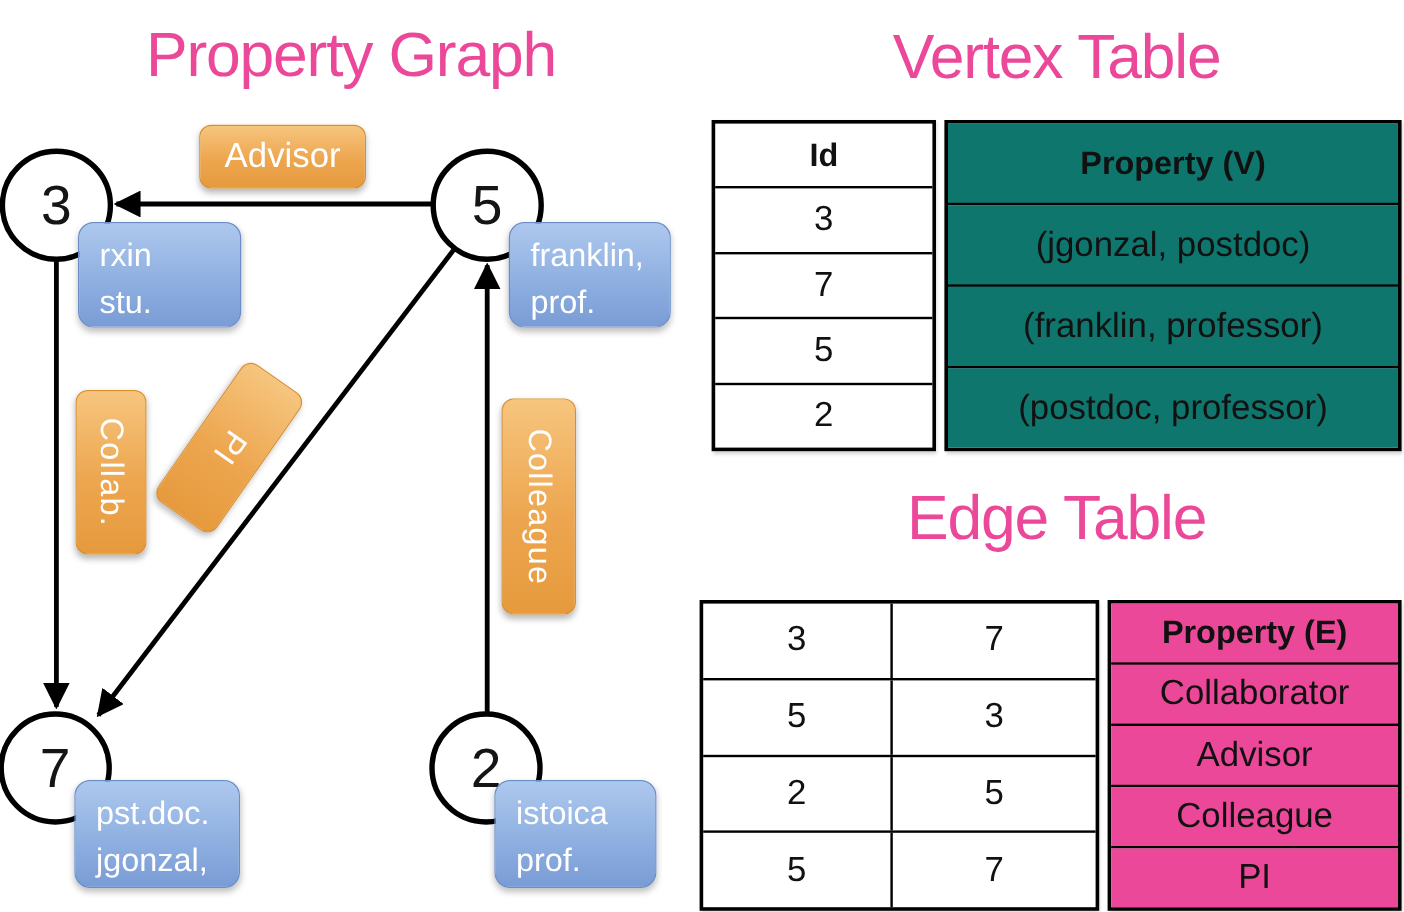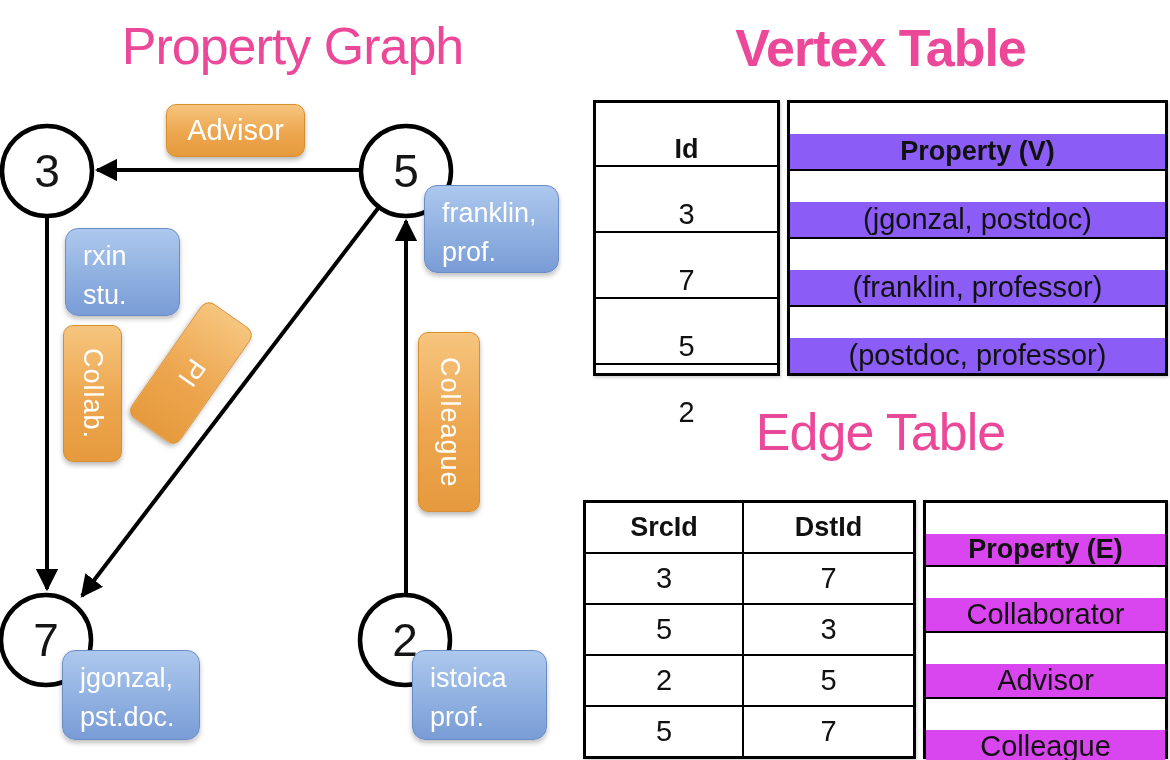--- a/index.html
+++ b/index.html
@@ -35,26 +35,26 @@
     font-size:27px;line-height:1.45;box-shadow:0 3px 5px rgba(0,0,0,0.25);
   }
   
   .tbl-wrap{position:absolute;display:flex;}
   .subtbl{
     box-sizing:border-box;border:3px solid #000;display:flex;flex-direction:column;
     background:#fff;box-shadow:1px 2px 3px rgba(0,0,0,0.18);
   }
   .subtbl .cell{
     flex:1;display:flex;align-items:center;justify-content:center;
-    border-bottom:2.5px solid #000;font-size:29px;font-weight:300;white-space:nowrap;margin-top:31px;
+    border-bottom:2.5px solid #000;font-size:29px;font-weight:300;white-space:nowrap;
   }
   .subtbl .cell:last-child{border-bottom:none;}
   .subtbl .hcell{font-weight:700;font-size:27px;}
-  .fill-blue{background:#8b5cf6;}
-  .fill-tan{background:#d946ef;}
+  .fill-blue{background:#0f766e;}
+  .fill-tan{background:#ec4899;}
   .row2{flex:1;display:flex;border-bottom:2.5px solid #000;}
   .row2:last-child{border-bottom:none;}
   .row2 .c{
     display:flex;align-items:center;justify-content:center;font-size:29px;font-weight:300;
   }
   .row2 .c.first{border-right:2.5px solid #000;}
   .row2 .hc{font-weight:700;font-size:27px;}
   .gap{width:7px;}
 </style>
 </head>
@@ -93,38 +93,38 @@
   <div class="elabel v" style="left:63px;top:325px;width:57px;height:135px;">
     <span class="vtext">Collab.</span>
   </div>
   <div class="elabel v" style="left:161px;top:303px;width:58px;height:138px;transform:rotate(35deg);">
     <span class="vtext">PI</span>
   </div>
   <div class="elabel v" style="left:418px;top:332px;width:60px;height:178px;">
     <span class="vtext">Colleague</span>
   </div>
 
-  <div class="vbox" style="left:65px;top:185px;width:115px;height:88px;margin-top:43px;">
+  <div class="vbox" style="left:65px;top:185px;width:136px;height:88px;">
     <div>rxin</div>
     <div>stu.</div>
   </div>
   <div class="vbox" style="left:424px;top:185px;width:135px;height:88px;">
     <div>franklin,</div>
     <div>prof.</div>
   </div>
   <div class="vbox" style="left:62px;top:650px;width:138px;height:90px;">
+    <div>pst.doc.</div>
     <div>jgonzal,</div>
-    <div>pst.doc.</div>
   </div>
   <div class="vbox" style="left:412px;top:650px;width:135px;height:90px;">
     <div>istoica</div>
     <div>prof.</div>
   </div>
 
-  <div class="title" style="left:593px;width:575px;top:18px;font-weight:bold;">Vertex Table</div>
+  <div class="title" style="left:593px;width:575px;top:18px;">Vertex Table</div>
 
   <div class="tbl-wrap" style="left:593px;top:100px;width:575px;height:276px;">
     <div class="subtbl" style="width:187px;">
       <div class="cell hcell">Id</div>
       <div class="cell">3</div>
       <div class="cell">7</div>
       <div class="cell">5</div>
       <div class="cell">2</div>
     </div>
     <div class="gap"></div>
@@ -133,24 +133,20 @@
       <div class="cell fill-blue">(jgonzal, postdoc)</div>
       <div class="cell fill-blue">(franklin, professor)</div>
       <div class="cell fill-blue">(postdoc, professor)</div>
     </div>
   </div>
 
   <div class="title" style="left:593px;width:575px;top:402px;">Edge Table</div>
 
   <div class="tbl-wrap" style="left:583px;top:500px;width:585px;height:259px;">
     <div class="subtbl" style="width:333px;">
-      <div class="row2">
-        <div class="c hc first" style="width:156px;">SrcId</div>
-        <div class="c hc" style="flex:1;">DstId</div>
-      </div>
       <div class="row2">
         <div class="c first" style="width:156px;">3</div>
         <div class="c" style="flex:1;">7</div>
       </div>
       <div class="row2">
         <div class="c first" style="width:156px;">5</div>
         <div class="c" style="flex:1;">3</div>
       </div>
       <div class="row2">
         <div class="c first" style="width:156px;">2</div>

